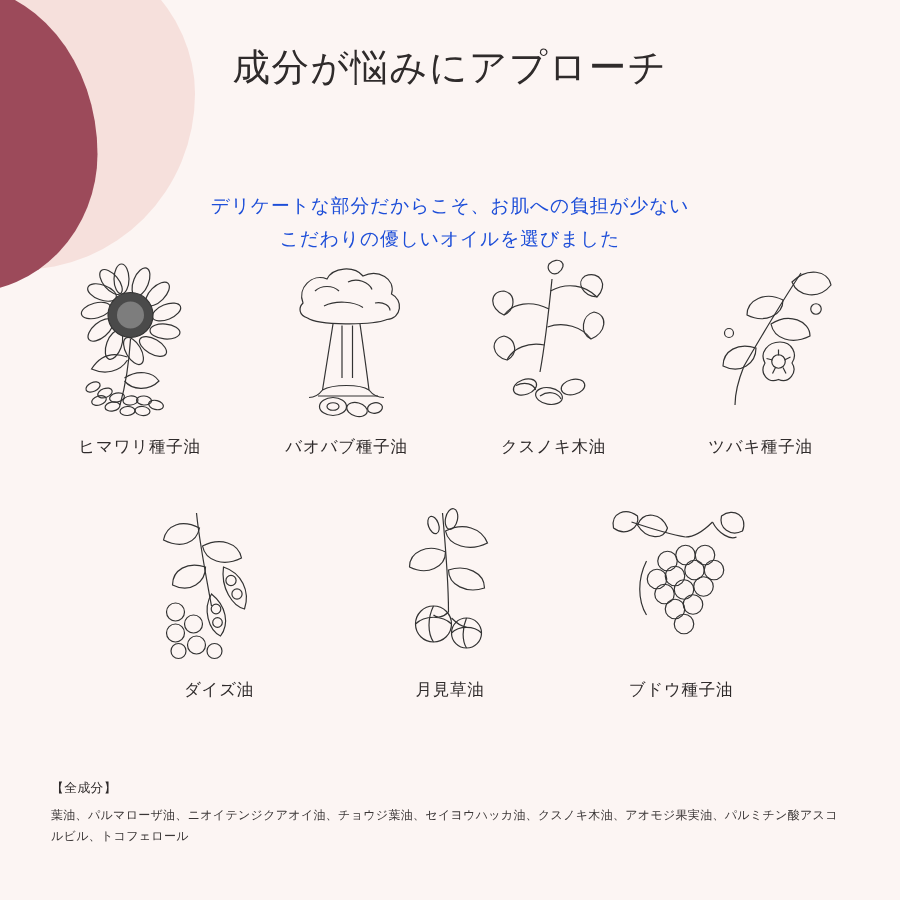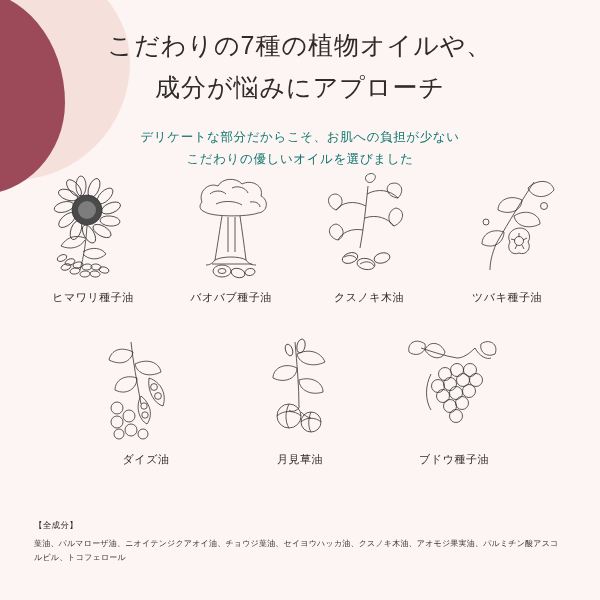--- a/index.html
+++ b/index.html
@@ -62,21 +62,21 @@
   }
   .headline .line2 {
     display: block;
   }
   .subcopy {
     position: absolute;
     top: 126px;
     left: 0;
     width: 600px;
     text-align: center;
-    color: #0f766e;
+    color: #1d4ed8;
     font-size: 12.5px;
     line-height: 22px;
     letter-spacing: 0.6px;
   }
   .subcopy span { display: block; }
 
   
   .row {
     position: absolute;
     width: 600px;
@@ -134,21 +134,20 @@
 <body>
 
 <div class="page">
 
   <div class="blob-pink"></div>
   <div class="blob-wine"></div>
 
   <div class="content">
 
     <div class="headline">
-      <span class="line1">こだわりの7種の植物オイルや、</span>
       <span class="line2">成分が悩みにアプローチ</span>
     </div>
 
     <div class="subcopy">
       <span>デリケートな部分だからこそ、お肌への負担が少ない</span>
       <span>こだわりの優しいオイルを選びました</span>
     </div>
 
     <div class="row row-1">
 

